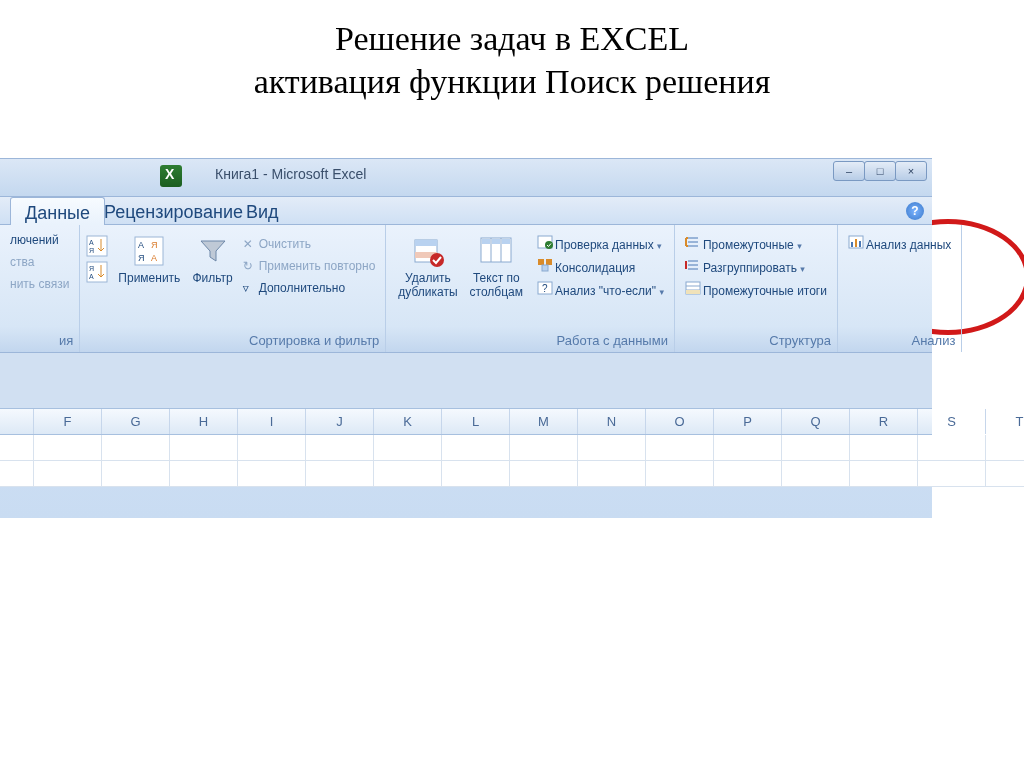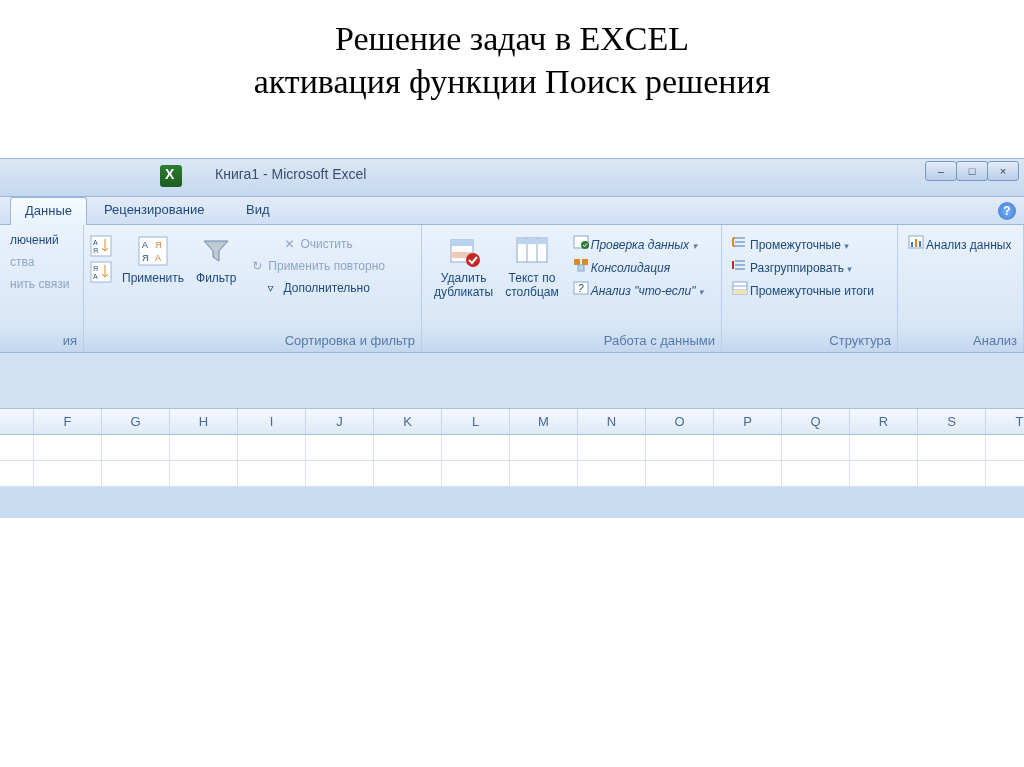--- a/index.html
+++ b/index.html
@@ -21,21 +21,21 @@
     font-size: 34px;
     font-weight: normal;
     padding: 18px 40px 24px 40px;
     line-height: 1.25;
     color: #000;
   }
   .excel-shot {
     position: absolute;
     left: 0;
     top: 158px;
-    width: 1024px;
+    width: 932px;
     height: 360px;
     border-top: 1px solid #9cb6d9;
     background: linear-gradient(to bottom, #d7e5f7 0%, #c9dcf2 100%);
   }
   
   .titlebar {
     height: 38px;
     background: linear-gradient(to bottom, #dbe7f6 0%, #c4d8ef 100%);
     border-bottom: 1px solid #9cb6d9;
     position: relative;
@@ -86,21 +86,21 @@
     height: 28px;
     position: relative;
     background: linear-gradient(to bottom,#e3ecf8,#cfe0f4);
     border-bottom: 1px solid #9cb6d9;
   }
   .tab {
     position: absolute;
     top: 0;
     height: 28px;
     padding: 5px 14px 0 14px;
-    font-size: 13px;
+    font-size: 18px;
     color: #1f497d;
     cursor: default;
   }
   .tab.active {
     background: linear-gradient(to bottom,#f7fbff,#e9f2fc);
     border: 1px solid #9cb6d9;
     border-bottom: none;
     border-radius: 3px 3px 0 0;
     color: #1f497d;
   }
@@ -289,21 +289,21 @@
             <span>Применить</span>
           </div>
           <div class="btn-big">
             <div class="ic">
               <svg class="funnel" viewBox="0 0 32 32">
                   <path d="M4 6 h24 l-9 10 v10 l-6 -4 v-6 z" fill="#bfc9d6" stroke="#6d87a8"></path>
                 </svg>
             </div>
             <span>Фильтр</span>
           </div>
-          <div class="col" style="padding-top:4px; margin-left:6px;align-items:center;">
+          <div class="col" style="padding-top:4px; ">
             <div class="btn-small disabled">
               <span style="display:inline-block;width:16px;">✕</span><span>Очистить</span>
             </div>
             <div class="btn-small disabled">
               <span style="display:inline-block;width:16px;">↻</span><span>Применить повторно</span>
             </div>
             <div class="btn-small">
               <span style="display:inline-block;width:16px;">▿</span><span>Дополнительно</span>
             </div>
           </div>
@@ -333,21 +333,21 @@
                   <line x1="12" y1="4" x2="12" y2="28" stroke="#8aa9cf"></line>
                   <line x1="22" y1="4" x2="22" y2="28" stroke="#8aa9cf"></line>
                   <rect x="3" y="5" width="8" height="5" fill="#b9d2f0"></rect>
                   <rect x="13" y="5" width="8" height="5" fill="#b9d2f0"></rect>
                   <rect x="23" y="5" width="8" height="5" fill="#b9d2f0"></rect>
                 </svg>
             </div>
             <span>Текст по</span>
             <span>столбцам</span>
           </div>
-          <div class="col" style="padding-top:4px; margin-left:4px;font-style:italic;">
+          <div class="col" style="padding-top:4px; margin-left:4px;">
             <div class="btn-small dd">
               <span style="display:inline-block;width:18px;">
                 <svg width="16" height="14" style="vertical-align:-2px">
                     <rect x="1" y="1" width="14" height="12" fill="#fff" stroke="#8aa9cf"></rect>
                     <circle cx="12" cy="10" r="4" fill="#2e7d32"></circle>
                     <path d="M10 10 l1.5 1.5 l2.5 -3" stroke="#fff" fill="none"></path>
                   </svg>
               </span><span>Проверка данных</span>
             </div>
             <div class="btn-small">

